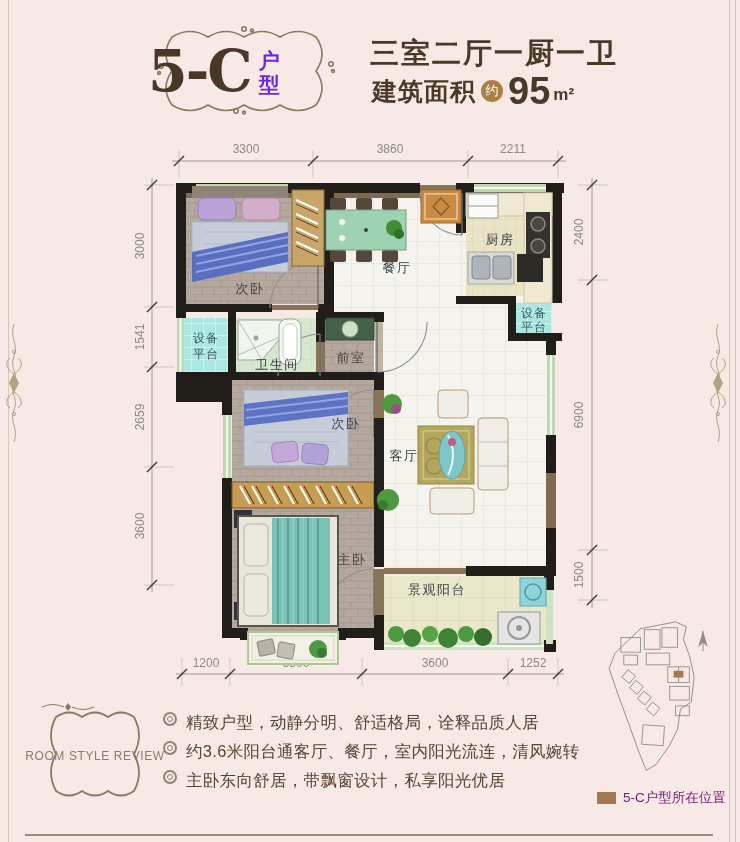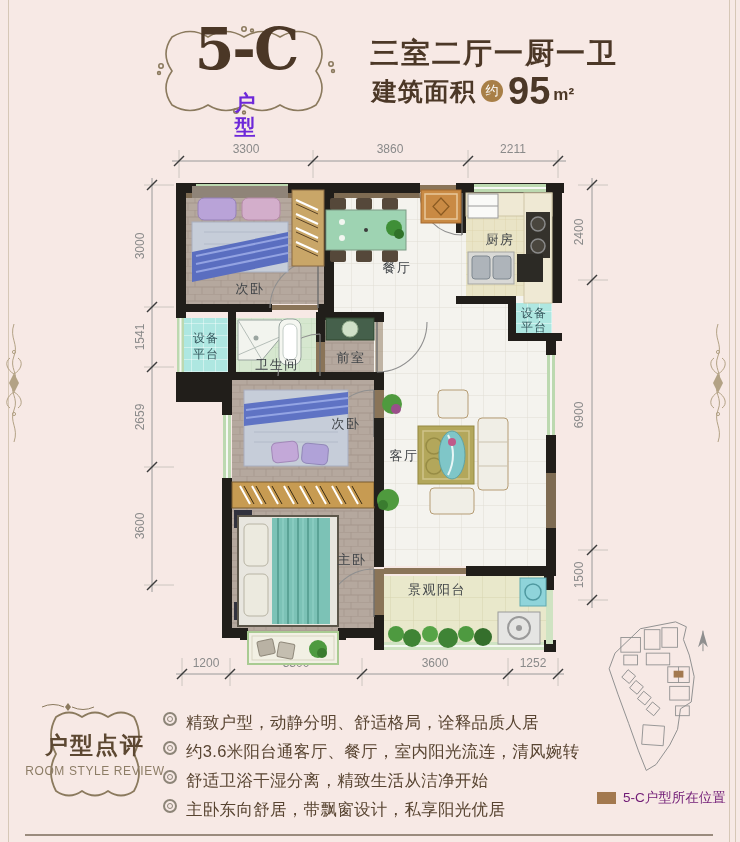--- a/index.html
+++ b/index.html
@@ -9,21 +9,21 @@
     font-family:"Liberation Sans","DejaVu Sans",sans-serif;
   }
 
   
   .edge-v{position:absolute;top:0;height:842px;width:1px;background:#d6c7b6;}
   .bottom-rule{position:absolute;left:25px;top:834px;width:688px;height:2px;background:#9a8b7d;}
 
   
   .hbadge{position:absolute;left:148px;top:20px;width:196px;height:100px;}
   .hbadge svg{position:absolute;inset:0;}
-  .hbadge-content{position:relative;height:100%;display:flex;align-items:center;justify-content:flex-start;gap:8px;flex-direction:column;}
+  .hbadge-content{position:relative;height:100%;display:flex;align-items:center;justify-content:flex-start;gap:8px;}
   .unit-code{
     font-family:"DejaVu Serif","Liberation Serif",serif;
     font-size:57px;font-weight:bold;color:#4b3726;letter-spacing:-2px;line-height:1;
   }
   .unit-type{
     width:23px;font-size:21px;font-weight:bold;color:#6d28d9;line-height:1.15;
     word-break:break-all;margin-top:6px;
   }
   .rooms-summary{
     position:absolute;left:370px;top:34px;
@@ -479,37 +479,32 @@
 
 <div class="rbadge">
   <svg viewBox="0 0 110 104">
     <path d="M16,15 q13,-9 26,0 q13,-9 26,0 q13,-9 26,0 q10,19 0,37 q10,19 0,37 q-13,9 -26,0 q-13,9 -26,0 q-13,9 -26,0 q-10,-19 0,-37 q-10,-19 0,-37 Z" stroke="#8b7a5e" stroke-width="1.8" fill="none"></path>
   </svg>
   <div class="rbadge-content">
     <svg width="56" height="10" viewBox="0 0 56 10">
       <path d="M2,5 q11,-5 22,0 M32,5 q11,5 22,0" stroke="#8b7a5e" fill="none" stroke-width="1"></path>
       <path d="M28,1 l3,4 -3,4 -3,-4 z" fill="#8b7a5e"></path>
     </svg>
-    <div class="rbadge-title">户型点评</div>
     <div class="rbadge-sub">ROOM STYLE REVIEW</div>
   </div>
 </div>
 
 <div class="bullets">
   <div class="bullet-row">
     <span class="bullet-icon"></span>
     <span class="bullet-text">精致户型，动静分明、舒适格局，诠释品质人居</span>
   </div>
   <div class="bullet-row">
     <span class="bullet-icon"></span>
     <span class="bullet-text">约3.6米阳台通客厅、餐厅，室内阳光流连，清风婉转</span>
-  </div>
-  <div class="bullet-row">
-    <span class="bullet-icon"></span>
-    <span class="bullet-text">舒适卫浴干湿分离，精致生活从洁净开始</span>
   </div>
   <div class="bullet-row">
     <span class="bullet-icon"></span>
     <span class="bullet-text">主卧东向舒居，带飘窗设计，私享阳光优居</span>
   </div>
 </div>
 
 <svg class="siteplan-svg" viewBox="0 0 148 176">
   <g stroke="#8f8f8f" fill="none" stroke-width="1">
     <path d="M30,38 L56,13 L92,6 L103,11 L100,24 L106,40 L111,62 L108,88 L97,95 L94,116 L86,132 L72,152 L62,158 L54,138 L44,110 L33,80 L24,54 Z"></path>

